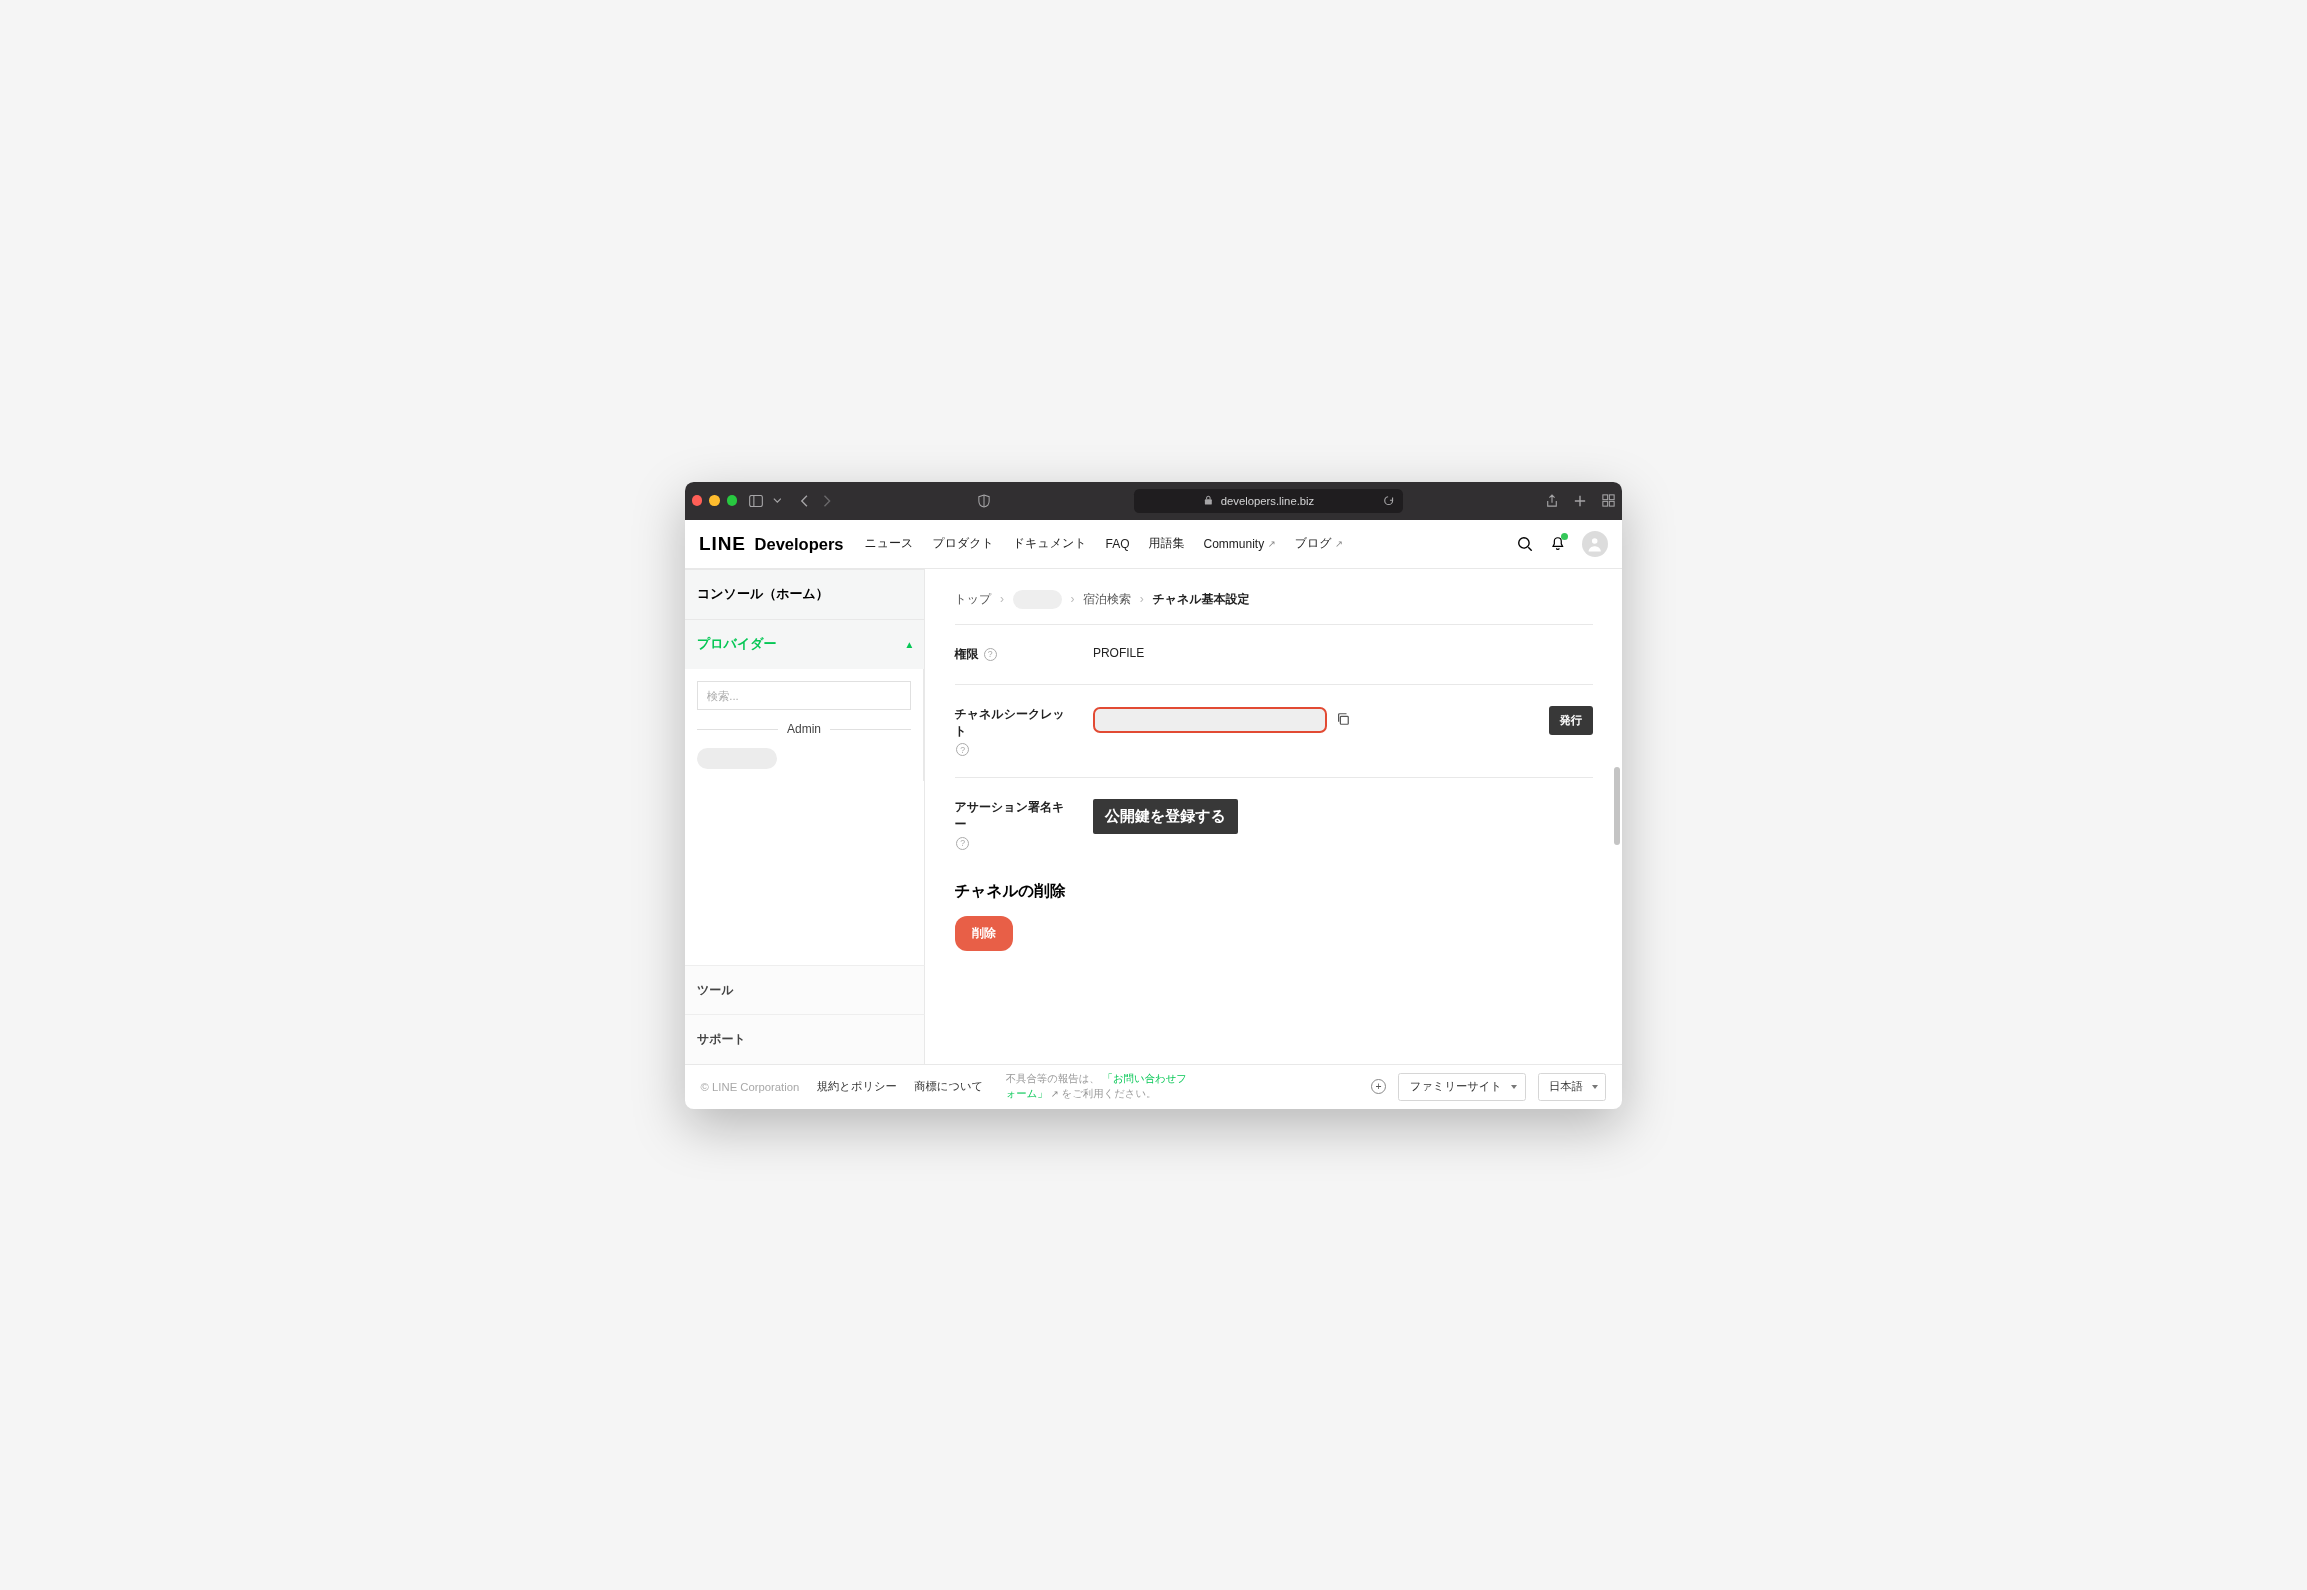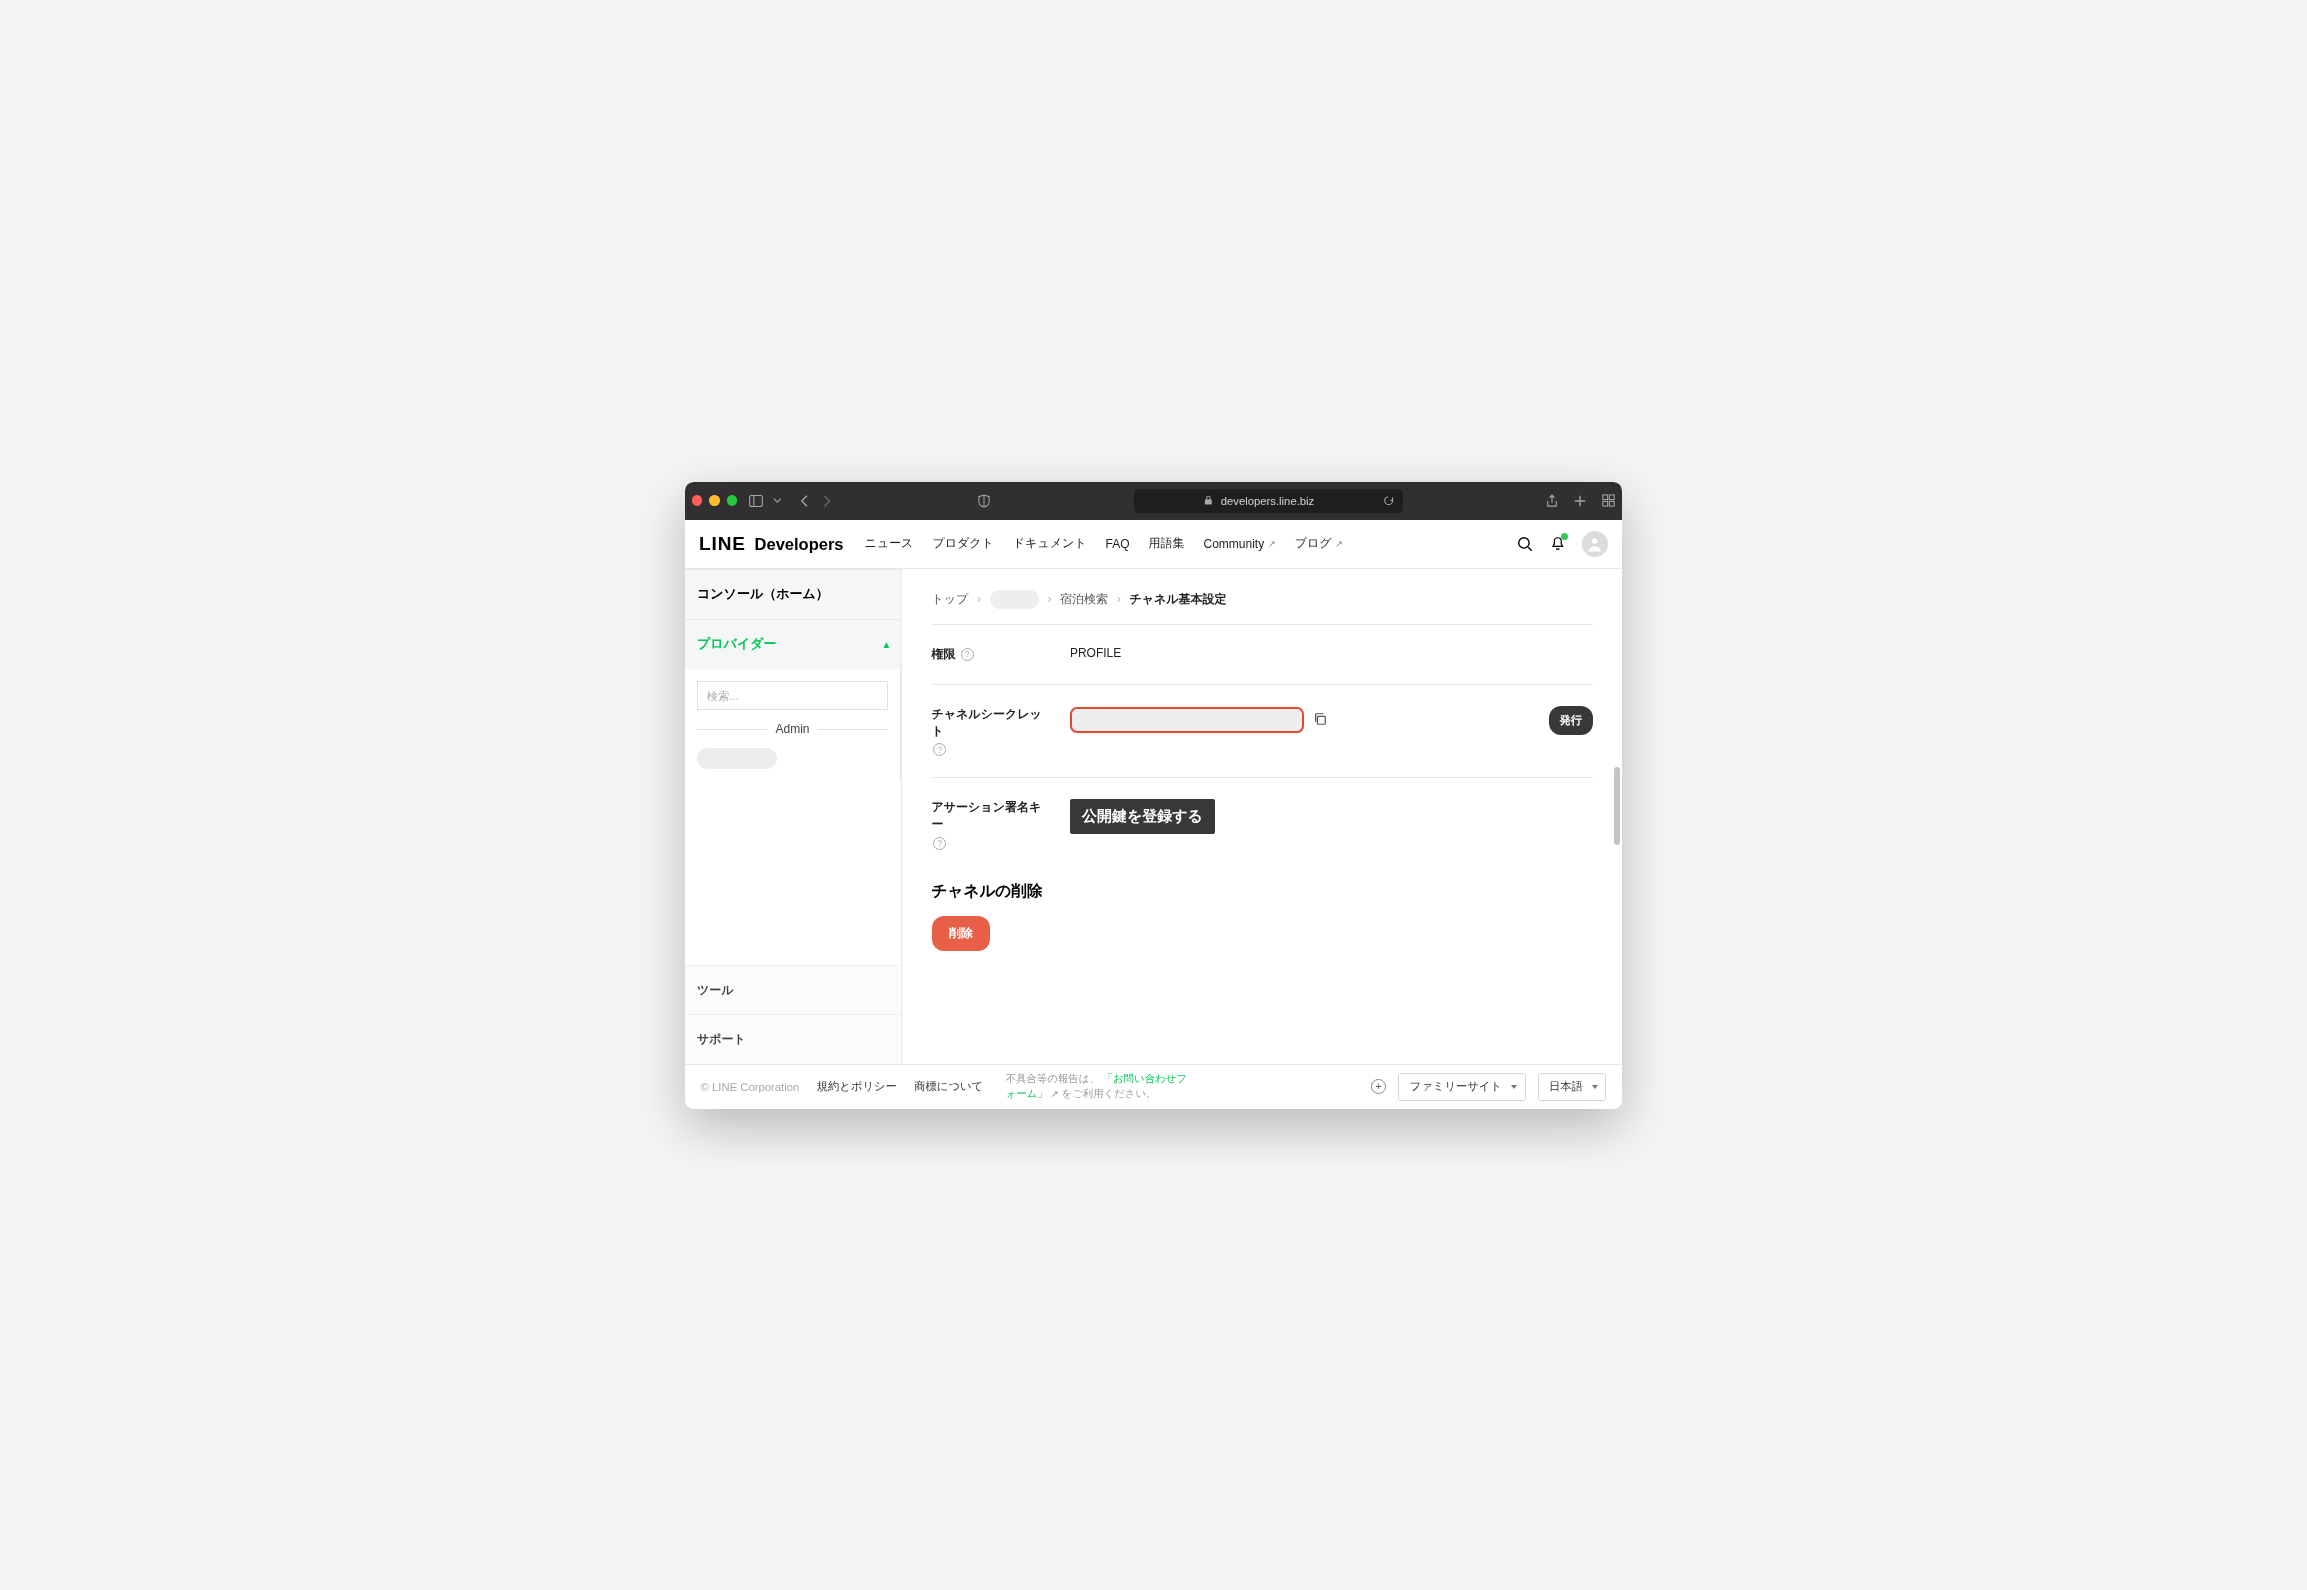--- a/index.html
+++ b/index.html
@@ -74,21 +74,21 @@
   .ext-icon { font-size:9.5px; color:#888; }
   .app-header-right { margin-left:auto; display:flex; align-items:center; gap:15.6px; }
   .icon-btn { width:17.4px; height:17.4px; display:inline-flex; align-items:center; justify-content:center; color:#000; }
   .bell-wrap { position:relative; }
   .bell-dot { position:absolute; top:-1.7px; right:-1.7px; width:7px; height:7px; border-radius:50%; background:#34c759; }
   .avatar { width:26px; height:26px; border-radius:50%; background:#dcdcdc; display:flex; align-items:center; justify-content:center; }
   .avatar svg { color:#fff; }
 
   
   .app-body { display:flex; min-height: 495px; position:relative; }
-  .sidebar { width:217px; background:#fff; display:flex; flex-direction:column; }
+  .sidebar { width:240px; background:#fff; display:flex; flex-direction:column; }
   .side-group { border-top:0.9px solid #e8e8e8; border-right:0.9px solid #e8e8e8; }
   .side-head { background:#f5f6f6; padding:15.6px 12px; font-weight:700; font-size:13px; display:flex; align-items:center; justify-content:space-between; }
   .side-head.active { color:#06c755; }
   .chev { color:#06c755; font-size:10.4px; }
   .side-body { padding:12px; display:flex; flex-direction:column; gap:12px; border-right:0.9px solid #e8e8e8;}
   .search-box { border:0.9px solid #e0e0e0; height:29.5px; padding:0 8.7px; font-size:11.3px; color:#333; width:100%; }
   .search-box::placeholder { color:#aaa; }
   .admin-row { display:flex; align-items:center; justify-content:center; gap:8.7px; color:#444; font-size:12px; }
   .admin-row::before, .admin-row::after { content:""; flex:1; height:0.9px; background:#e0e0e0; }
   .pill { width:80px; height:21px; background:#ececec; border-radius:12px; }
@@ -105,21 +105,21 @@
 
   .field-row { display:flex; padding:21px 0; border-bottom:0.9px solid #e8e8e8; align-items:flex-start; gap:17.4px;}
   .field-row.noborder { border-bottom:none; padding-bottom:8.7px;}
   .field-label { width:121px; font-size:12px; font-weight:700; color:#222; display:flex; align-items:center; flex-wrap:wrap; gap:3.5px;}
   .help-icon { display:inline-flex; width:13px; height:13px; border:0.9px solid #aaa; border-radius:50%; font-size:8.7px; align-items:center; justify-content:center; color:#aaa; font-weight:400; margin-left:1.7px;}
   .field-value { flex:1; font-size:12px; color:#222; display:flex; align-items:center; gap:8.7px; flex-wrap:wrap;}
   .secret-box {
     width:234px; height:26px; background:#eee; border:2.6px solid #e24a33; border-radius:7px;
   }
   .copy-icon { color:#555; cursor:pointer; }
-  .issue-btn { margin-left:auto; background:#383838; color:#fff; border:none; padding:7px 10.4px; font-size:11.3px; border-radius:12px; cursor:pointer; font-weight:600;}
+  .issue-btn { margin-left:auto; background:#383838; color:#fff; border:none; padding:7px 10.4px; font-size:11.3px; border-radius:3px; cursor:pointer; font-weight:600;}
   .register-btn { background:#383838; color:#fff; border:none; padding:7.8px 12px; font-size:15px; border-radius:2px; cursor:pointer; font-weight:600;}
   .delete-section { padding-top: 22.6px; }
   .delete-title { font-size:15.6px; font-weight:800; margin-bottom:14px; }
   .delete-btn { background:#e85f47; color:#fff; border:none; padding:8.7px 17.4px; font-size:12px; font-weight:700; border-radius:12px; cursor:pointer;}
 
   .main-scrollbar { position:absolute; right:1.7px; top:40%; width:6px; height:78px; background:#c4c4c4; border-radius:3.5px; }
 
   
   .footer { height:45px; border-top:0.9px solid #e8e8e8; display:flex; align-items:center; padding:0 15.6px; gap:17.4px; font-size:11.3px; color:#333;}
   .footer .copy { color:#a8a8a8; }

